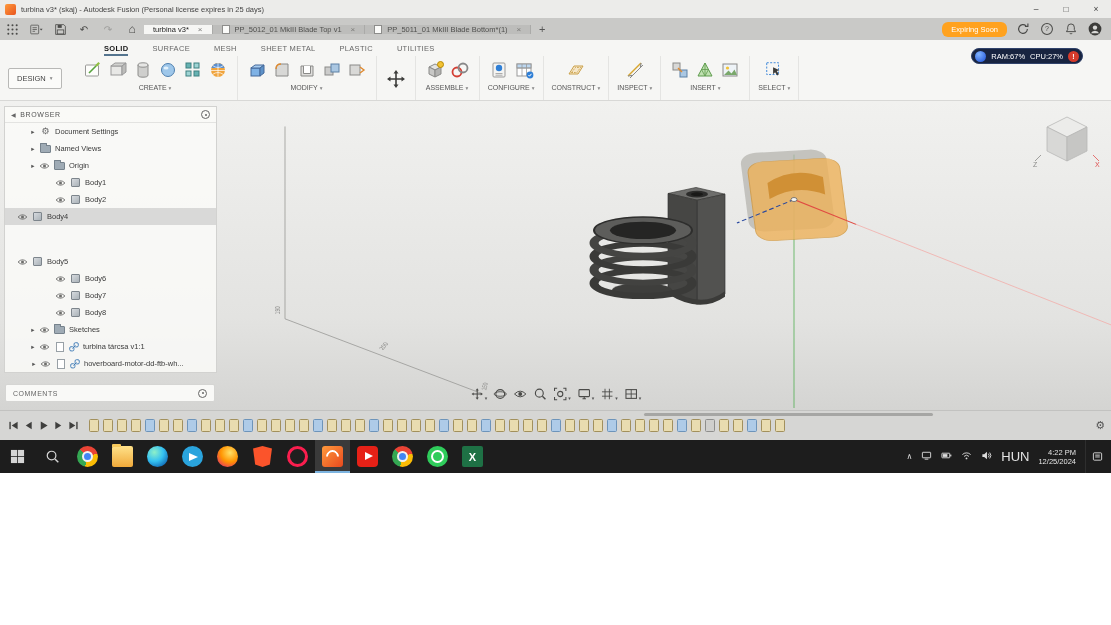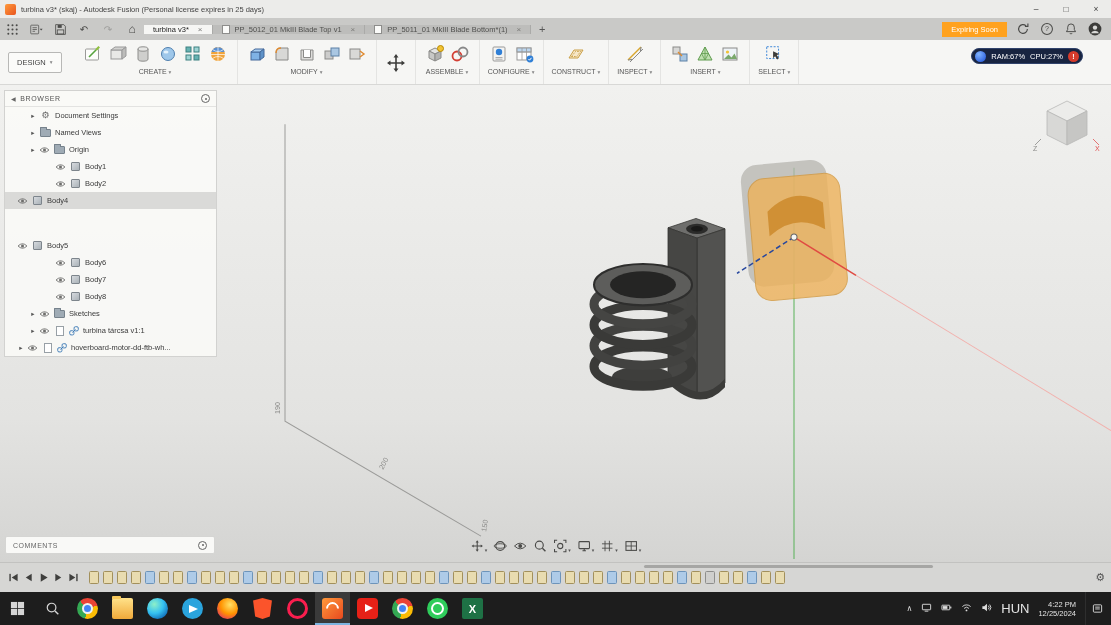--- a/index.html
+++ b/index.html
@@ -1,38 +1,38 @@
 <!DOCTYPE html>
 <html><head>
 <meta charset="utf-8">
 <style>
 *{box-sizing:border-box;margin:0;padding:0}
 html,body{width:1111px;height:625px;overflow:hidden}
 body{font-family:"Liberation Sans","DejaVu Sans",sans-serif;font-size:8px;color:#333}
-#app{width:1111px;height:625px;display:flex;flex-direction:column;position:relative;background:#e8e8e6}
+#app{width:1111px;height:473px;display:flex;flex-direction:column;position:relative;background:#e8e8e6}
 
 .titlebar{height:18px;background:#ececea;display:flex;align-items:center;padding-left:5px;flex:none}
 .app-logo{width:11px;height:11px;border-radius:2px;background:linear-gradient(135deg,#ff9a3c,#e8541e);margin-right:5px;flex:none}
 .titlebar .title{font-size:7.5px;color:#444;white-space:nowrap}
 .wctrls{margin-left:auto;display:flex;height:100%}
 .wctrl{width:30px;display:flex;align-items:center;justify-content:center;font-size:8.5px;color:#444}
 
 .tabrow{height:22px;background:#c9c9c7;display:flex;align-items:stretch;flex:none}
 .qbtn{width:24px;display:flex;align-items:center;justify-content:center;color:#4a4a48;font-size:10px;flex:none}
 .qbtn svg{width:13px;height:13px}
 .qbtn.disabled{color:#9f9f9d}
 .dtabs{display:flex;align-items:center}
 .dtab{display:flex;align-items:center;padding:0 9px;background:#bdbdbb;border-right:1px solid #aaaaa8;font-size:7.5px;color:#50504e;max-width:210px}
 .dtab.active{background:#f6f6f4;color:#222}
 .dtab-ic{width:8px;height:9px;background:#fbfbf9;border:1px solid #8d8d8b;margin-right:5px;flex:none}
 .dtab-label{white-space:nowrap;overflow:hidden;text-overflow:ellipsis}
 .dtab-close{margin-left:9px;color:#7a7a78;font-size:8px;flex:none}
 .newtab{width:22px;display:flex;align-items:center;justify-content:center;font-size:11px;color:#555;flex:none}
 .trgroup{margin-left:auto;display:flex;align-items:center;gap:8px;padding-right:8px}
-.expiring{background:#ffa21f;color:#fff;font-size:7.5px;padding:3px 9px;border-radius:0;white-space:nowrap}
+.expiring{background:#ffa21f;color:#fff;font-size:7.5px;padding:3px 9px;border-radius:6px;white-space:nowrap}
 .tricon{width:16px;height:16px;display:flex;align-items:center;justify-content:center}
 .tricon svg{width:14px;height:14px}
 
 .ribbontabs{height:16px;background:#f6f6f4;display:flex;align-items:flex-end;gap:24px;padding-left:104px;flex:none}
 .rtab{font-size:7.5px;color:#666;padding-bottom:3px;letter-spacing:.3px;white-space:nowrap}
 .rtab.active{color:#161616;font-weight:bold;border-bottom:2px solid #54748e;padding-bottom:1px}
 
 .toolbar{height:45px;background:#f6f6f4;border-bottom:1px solid #d8d8d6;display:flex;align-items:stretch;flex:none;padding-left:8px}
 .design-btn{align-self:center;display:flex;align-items:center;gap:4px;border:1px solid #b8b8b6;border-radius:2px;padding:5px 8px;font-size:7.5px;color:#444;margin-right:12px;background:#fbfbf9;flex:none}
 .tgroup{display:flex;flex-direction:column;align-items:center;padding:3px 8px 2px;border-right:1px solid #e4e4e2}
@@ -219,20 +219,28 @@
       <div class="tricon">
           <svg viewBox="0 0 18 18">
             <circle cx="9" cy="9" r="8.2" fill="#3c3c3a"></circle>
             <circle cx="9" cy="7.2" r="2.8" fill="#d9d9d7"></circle>
             <path d="M3.8 14.6 a5.4 4.4 0 0 1 10.4 0" fill="#d9d9d7"></path>
           </svg>
         </div>
     </div>
   </div>
 
+  <div class="ribbontabs">
+      <div class="rtab active">SOLID</div>
+      <div class="rtab">SURFACE</div>
+      <div class="rtab">MESH</div>
+      <div class="rtab">SHEET METAL</div>
+      <div class="rtab">PLASTIC</div>
+      <div class="rtab">UTILITIES</div>
+    </div>
 
   <div class="toolbar">
     <div class="design-btn">
       <span>DESIGN</span>
         <span class="caret">▾</span>
     </div>
     <div style="display:flex">
         <div class="tgroup">
           <div class="ticons">
             <div class="ticon">
@@ -654,21 +662,21 @@
             </span>
             <span class="lnk">
               <svg viewBox="0 0 11 11" width="10" height="10">
                 <rect x="0.8" y="5.2" width="4.6" height="4.6" rx="1.4" fill="none" stroke="#3a78b5"></rect>
                 <rect x="5.6" y="0.8" width="4.6" height="4.6" rx="1.4" fill="none" stroke="#3a78b5"></rect>
                 <path d="M3.8 7.2 L7.2 3.8" stroke="#3a78b5"></path>
               </svg>
             </span>
             <span class="tlab">turbina tárcsa v1:1</span>
           </div>
-          <div class="trow" style="padding-left: 10px;">
+          <div class="trow" style="padding-left: 23px;">
             <span class="arrow">▸</span>
             <span class="eye">
               <svg viewBox="0 0 12 9" width="11" height="8">
                 <path d="M1 4.5 Q6 -0.5 11 4.5 Q6 9.5 1 4.5 Z" fill="none" stroke="#6e6e6c" stroke-width="1"></path>
                 <circle cx="6" cy="4.5" r="1.7" fill="#6e6e6c"></circle>
               </svg>
             </span>
             <span class="ticn">
               <span class="ic-doc"></span>
             </span>

